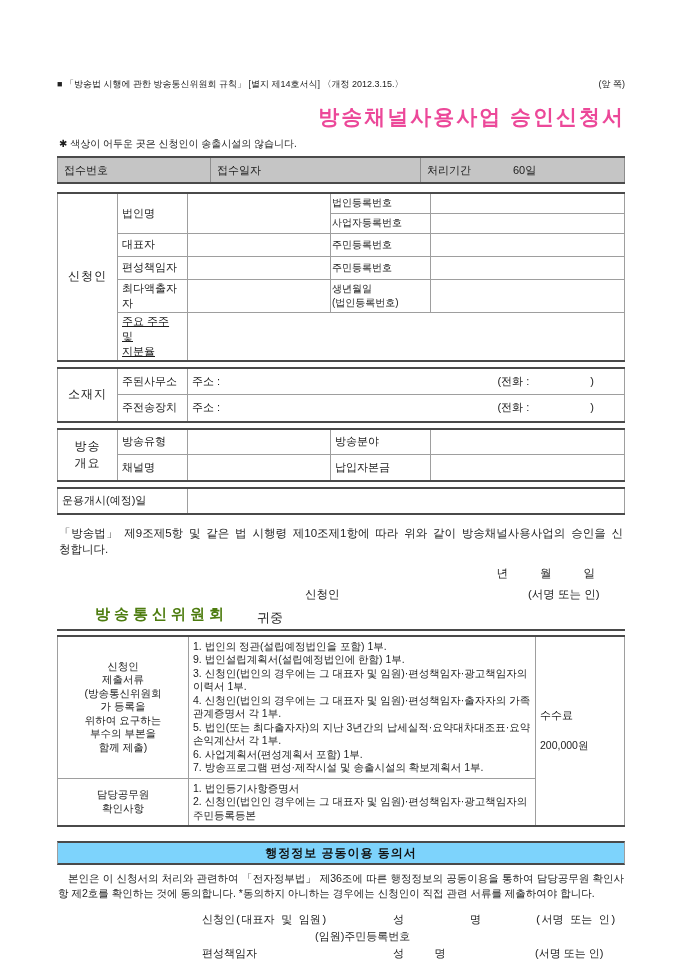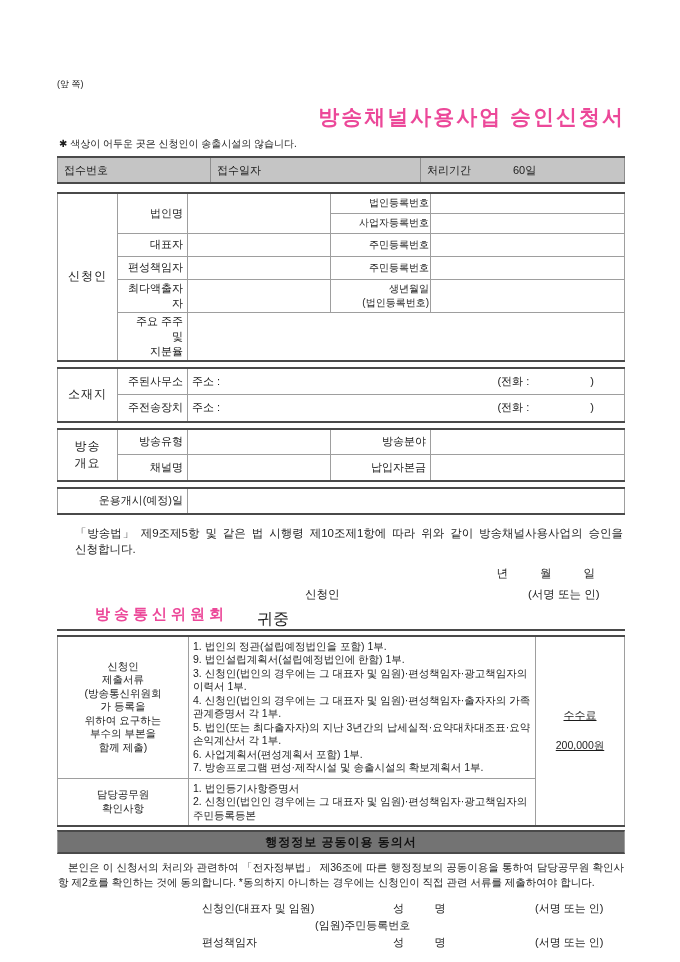--- a/index.html
+++ b/index.html
@@ -24,67 +24,68 @@
 
   
   .receipt-table { border-top: 2px solid #4a4a4a; border-bottom: 2px solid #4a4a4a; }
   .receipt-table td { background: #c5c5c5; height: 26px; border: 1px solid #8d8d8d; font-size: 11px; padding-left: 6px; }
   .receipt-period { display: flex; gap: 42px; align-items: center; }
 
   
   .sect { border-top: 2px solid #4a4a4a; border-bottom: 2px solid #4a4a4a; }
   .mt8 { margin-top: 8px; } .mt5 { margin-top: 5px; }
   td.group { text-align: center; font-size: 12px; letter-spacing: 1px; }
-  td.lbl { text-align: right; font-size: 11px; }
+  td.lbl { text-align: left; font-size: 11px; }
   td.sm { font-size: 10px; padding: 1px 1px; }
   .pre-line { white-space: pre-line; }
   .pre { white-space: pre; }
   td.h20 { height: 20px; } td.h23 { height: 23px; } td.h26 { height: 26px; }
-  td.h27 { height: 27px; } td.h28 { height: 28px; } td.h30 { height: 30px; }
+  td.h27 { height: 27px; } td.h28 { height: 28px; } td.h30 { height: 30px; text-decoration: underline; }
   .addr { display: flex; align-items: center; }
   .addr .phone { margin-left: auto; padding-right: 26px; }
 
   
-  .decl { font-size: 11.5px; line-height: 16px; text-align: justify; word-spacing: 2px; margin: 10px 0 0 16px; padding: 0 2px; }
+  .decl { font-size: 11.5px; line-height: 16px; text-align: justify; word-spacing: 2px; margin: 10px 0 0 0; padding: 0 2px; }
   .date-line { margin-top: 8px; text-align: right; padding-right: 30px; font-size: 11.5px; line-height: 16px; }
   .sig-line { position: relative; height: 16px; margin-top: 6px; font-size: 11.5px; }
   .sig-line .s-app { position: absolute; left: 248px; }
   .sig-line .s-note { position: absolute; left: 471px; }
   .committee-line { position: relative; height: 20px; margin-top: 2px; }
-  .committee-line .committee { position: absolute; left: 38px; font-size: 15px; font-weight: bold; letter-spacing: 4px; color: #ec4899; }
-  .committee-line .gwijung { position: absolute; left: 200px; font-size: 16px; top: 4px; }
+  .committee-line .committee { position: absolute; left: 38px; font-size: 15px; font-weight: bold; letter-spacing: 4px; color: #4d7c0f; }
+  .committee-line .gwijung { position: absolute; left: 200px; font-size: 13px; top: 4px; }
   .rule { border-top: 2px solid #4a4a4a; margin-top: 4px; }
 
   
   .docs-table { margin-top: 4px; }
   .docs-table td { vertical-align: middle; }
   td.doc-lbl { text-align: center; font-size: 10.5px; line-height: 13.5px; padding: 3px 1px; }
   td.doc-items { padding: 3px 4px; }
   .doc-item { font-size: 10.5px; line-height: 13.5px; }
-  td.fee { text-align: center; font-size: 11px; text-decoration: underline; }
+  td.fee { font-size: 11px; }
   .fee-val { margin-top: 16px; font-size: 10.5px; }
 
   
-  .banner { margin-top: 3px; border-top: 2px solid #4a4a4a; border-bottom: 2px solid #4a4a4a; border-left: 1px solid #9e9e9e; border-right: 1px solid #9e9e9e; background: #737373; height: 24px; display: flex; align-items: center; justify-content: center; font-size: 12px; font-weight: bold; letter-spacing: 1px; color: #111; }
+  .banner { margin-top: 14px; border-top: 2px solid #4a4a4a; border-bottom: 2px solid #4a4a4a; border-left: 1px solid #9e9e9e; border-right: 1px solid #9e9e9e; background: #7dd3fc; height: 24px; display: flex; align-items: center; justify-content: center; font-size: 12px; font-weight: bold; letter-spacing: 1px; color: #111; }
   .consent-body { margin-top: 6px; font-size: 10.5px; line-height: 15px; text-align: justify; text-indent: 10px; padding: 0 1px; }
 
   .c-sig-row { position: relative; height: 17px; font-size: 11px; }
-  .c-sig-row.first { margin-top: 8px; }
+  .c-sig-row.first { margin-top: 8px; font-family: Liberation Mono, monospace; }
   .c-sig-row.gap { margin-top: 8px; }
   .c-who { position: absolute; left: 145px; }
   .c-name { position: absolute; left: 336px; }
   .c-sign { position: absolute; left: 478px; }
   .c-sub { position: absolute; left: 258px; }
 </style>
 </head>
 <body>
 
 <div class="page">
 
   <div class="top-line">
+    <span>■ 「방송법 시행에 관한 방송통신위원회 규칙」 [별지 제14호서식] 〈개정 2012.3.15.〉</span>
     <span>(앞 쪽)</span>
   </div>
 
   <div class="title">방송채널사용사업 승인신청서</div>
 
   <div class="note">✱ 색상이 어두운 곳은 신청인이 송출시설의 않습니다.</div>
 
   <table class="receipt-table">
     <colgroup>
         <col style="width:153px">

